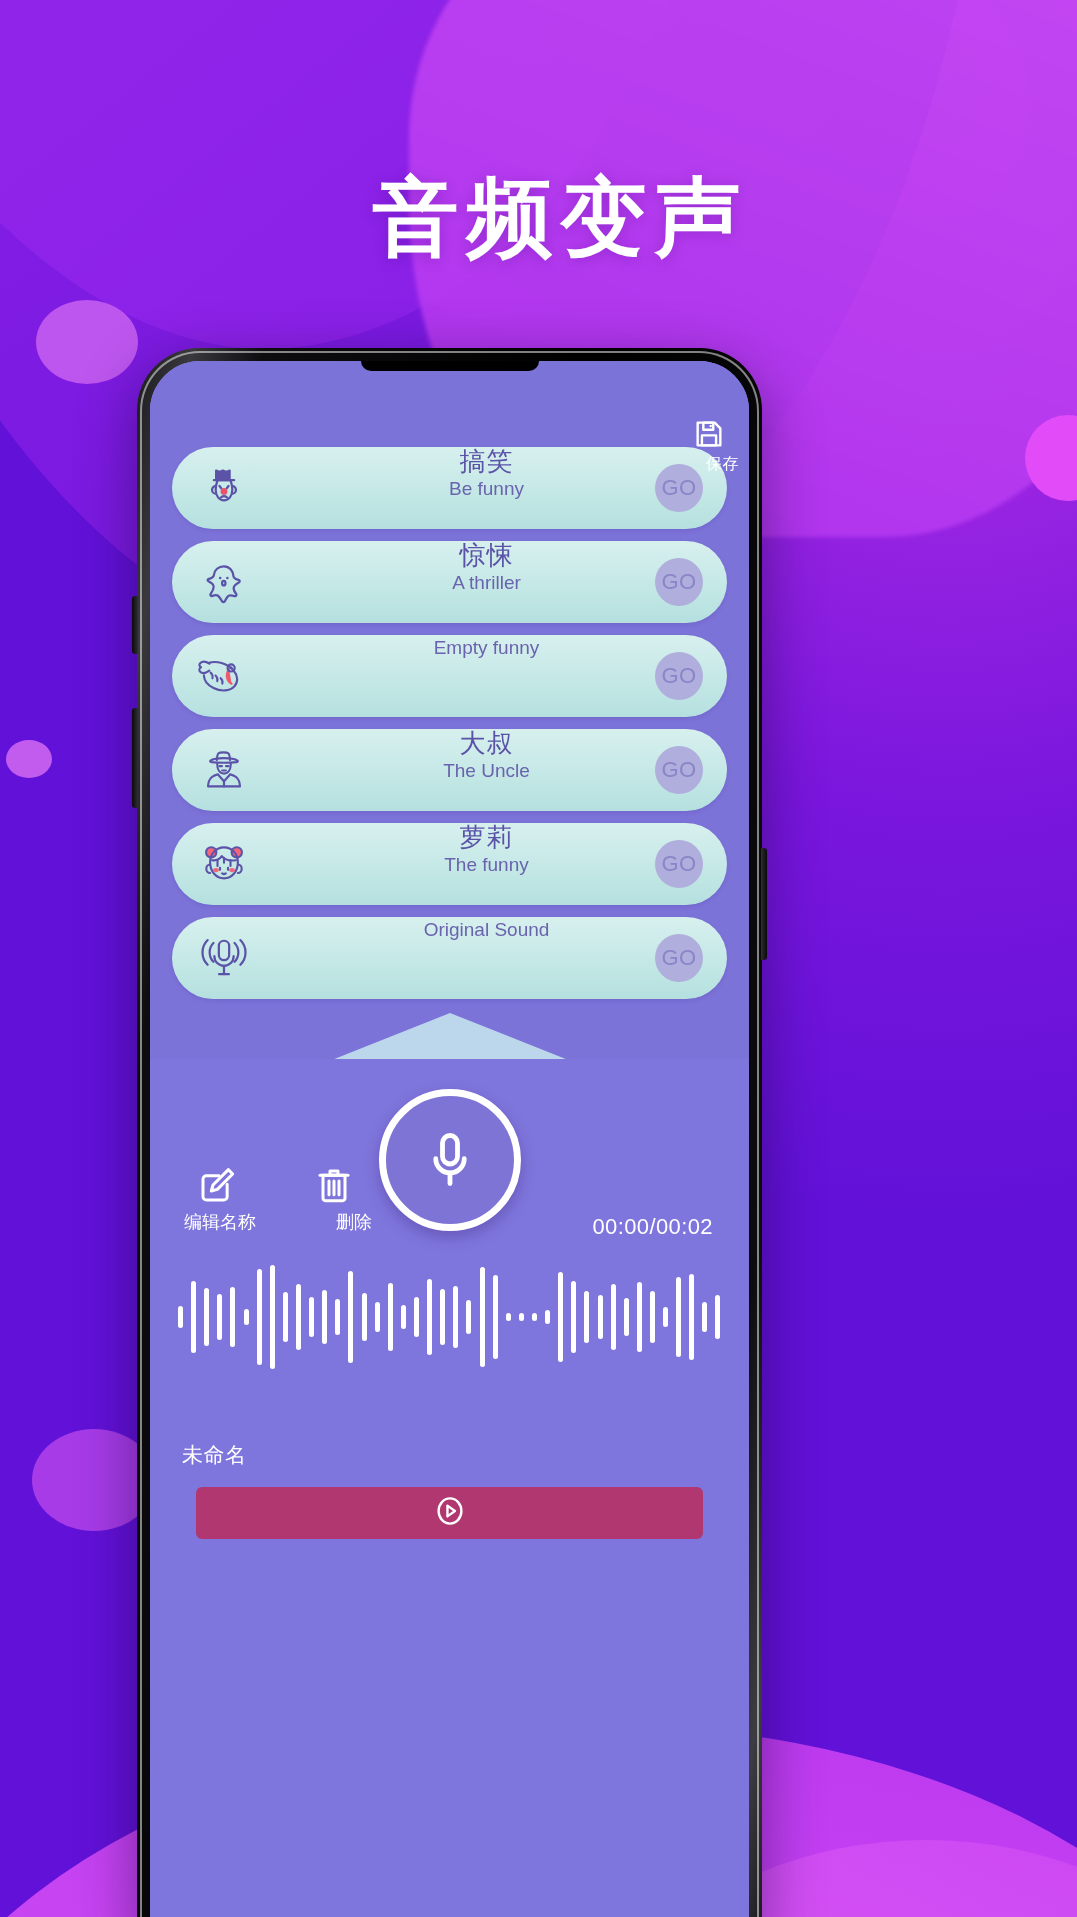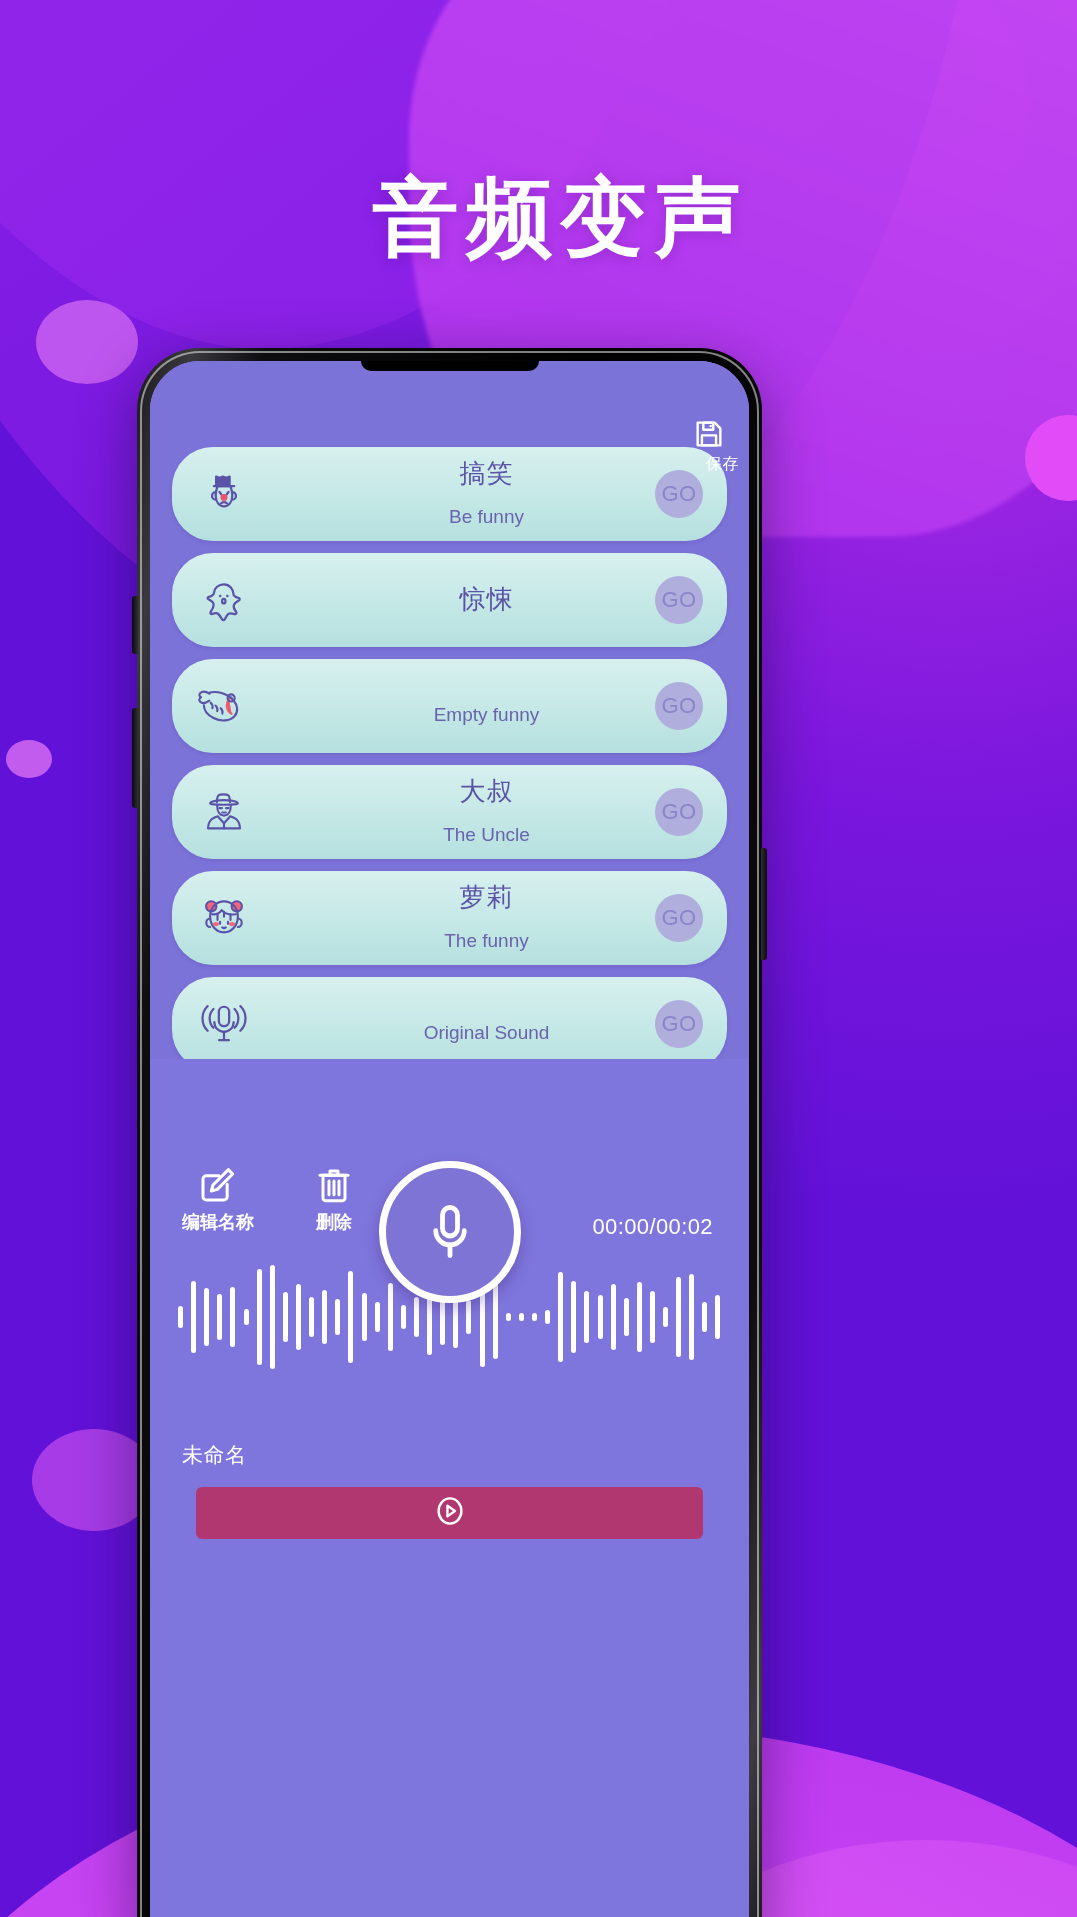--- a/index.html
+++ b/index.html
@@ -118,35 +118,35 @@
   }
   .save-btn svg { display:block; margin:0 auto; }
   .save-label {
     font-size:16px; color:#ffffff; margin-top:3px;
     letter-spacing:.5px; white-space:nowrap;
   }
 
   .voice-list { padding:0 22px; display:flex; flex-direction:column; gap:12px; }
   .voice-row {
     position:relative;
-    height:94px; border-radius:41px;
+    height:82px; border-radius:41px;
     background:linear-gradient(180deg,#d7f0ee 0%, #c4e8e6 55%, #b5e0df 100%);
-    display:flex; align-items:center;
+    display:flex; 
     box-shadow:0 2px 4px rgba(50,20,110,.12);
   }
   .voice-icon {
     width:104px; display:flex; align-items:center; justify-content:center;
     flex:0 0 104px;
   }
   .voice-text { flex:1; text-align:center; margin-left:-30px; }
   .voice-cn {
     font-size:26px; color:#5b53a8; line-height:1.12; letter-spacing:1px;
   }
   .voice-en {
-    font-size:19px; color:#6a63ad; line-height:1.25; margin-top:17px;
+    font-size:19px; color:#6a63ad; line-height:1.25; margin-top:1px;
   }
   .go-btn {
     position:absolute; right:24px; top:50%; transform:translateY(-50%);
     width:48px; height:48px; border-radius:50%;
     background:#b0aedd;
     display:flex; align-items:center; justify-content:center;
     font-size:22px; color:#8a85c8; letter-spacing:.5px;
   }
 
   
@@ -166,21 +166,21 @@
   }
 
   .app-bottom {
     flex:1; background:#7f76dd; position:relative;
   }
 
   .tools {
     position:absolute; left:30px; top:106px;
     display:flex; gap:40px;
   }
-  .tool { text-align:center; width:76px;font-weight:bold; }
+  .tool { text-align:right; width:76px; }
   .tool svg { display:block; margin:0 auto; }
   .tool-label { font-size:18px; color:#ffffff; margin-top:5px; white-space:nowrap; }
 
   .timecode {
     position:absolute; right:36px; top:155px;
     font-size:22px; color:#ffffff; letter-spacing:.4px;
   }
 
   .waveform {
     position:absolute; left:28px; right:28px; top:200px;
@@ -279,20 +279,21 @@
             <div class="voice-icon">
               <svg width="54" height="54" viewBox="0 0 48 48" fill="none" stroke="#5b53a8" stroke-width="2" stroke-linecap="round" stroke-linejoin="round">
                 <path d="M24 10c-5 0-8.6 3.4-9 7.8-.2 2.1-2.2 2.8-4.4 3.4-1.4.4-1.6 1.6-.4 2.2 2.6 1.3 4.6 2.4 4.6 4.8 0 2.6-1.4 4.6-2.6 6.2-.9 1.2.1 2.4 1.5 1.9 2-.7 3.8-1 5-.1 1.6 1.2 2.4 3.4 3.6 4.9.8 1 2 .9 2.6-.2 1-1.9 1.7-3.9 3.3-4.7 1.4-.7 3.3-.2 5.1.3 1.4.4 2.3-.8 1.5-1.9-1.2-1.6-2.4-3.4-2.2-5.4.2-2.2 2.4-3.6 4.6-4.8 1.2-.7 1-1.9-.4-2.3-2.2-.6-4.2-1.3-4.4-3.4-.4-4.4-3.4-8.7-8.4-8.7z"></path>
                 <circle cx="20.6" cy="20.4" r="1.1" fill="#5b53a8" stroke="none"></circle>
                 <circle cx="27" cy="20.4" r="1.1" fill="#5b53a8" stroke="none"></circle>
                 <ellipse cx="23.8" cy="25" rx="1.5" ry="2"></ellipse>
               </svg>
             </div>
             <div class="voice-text">
               <div class="voice-cn">惊悚</div>
+              <div class="voice-en">A thriller</div>
             </div>
             <div class="go-btn">GO</div>
           </div>
 
           <div class="voice-row">
             <div class="voice-icon">
               <svg width="58" height="54" viewBox="0 0 52 48" fill="none" stroke="#5b53a8" stroke-width="1.9" stroke-linecap="round" stroke-linejoin="round">
                 <path d="M13 13c-3.5-2.4-6.8-2.1-8.4-.4-1.2 1.3-.6 3 .8 3.6-1.7.9-2 2.8-.8 4 1.6 1.6 4.9 1.4 8.2-1"></path>
                 <path d="M12 12.4c7-2.4 17 .2 22.4 6.4 4 4.6 4.6 10.4 1 14.4-4 4.4-12 5-18.8 1.6-5.2-2.6-8.6-7-8.6-11.4"></path>
                 <path d="M30.6 17.6c-1.8 2.6-2.4 5.6-1.8 8.2.5 2.3 2 4.2 4 5.2" fill="#ef5a6f" stroke="#ef5a6f"></path>

